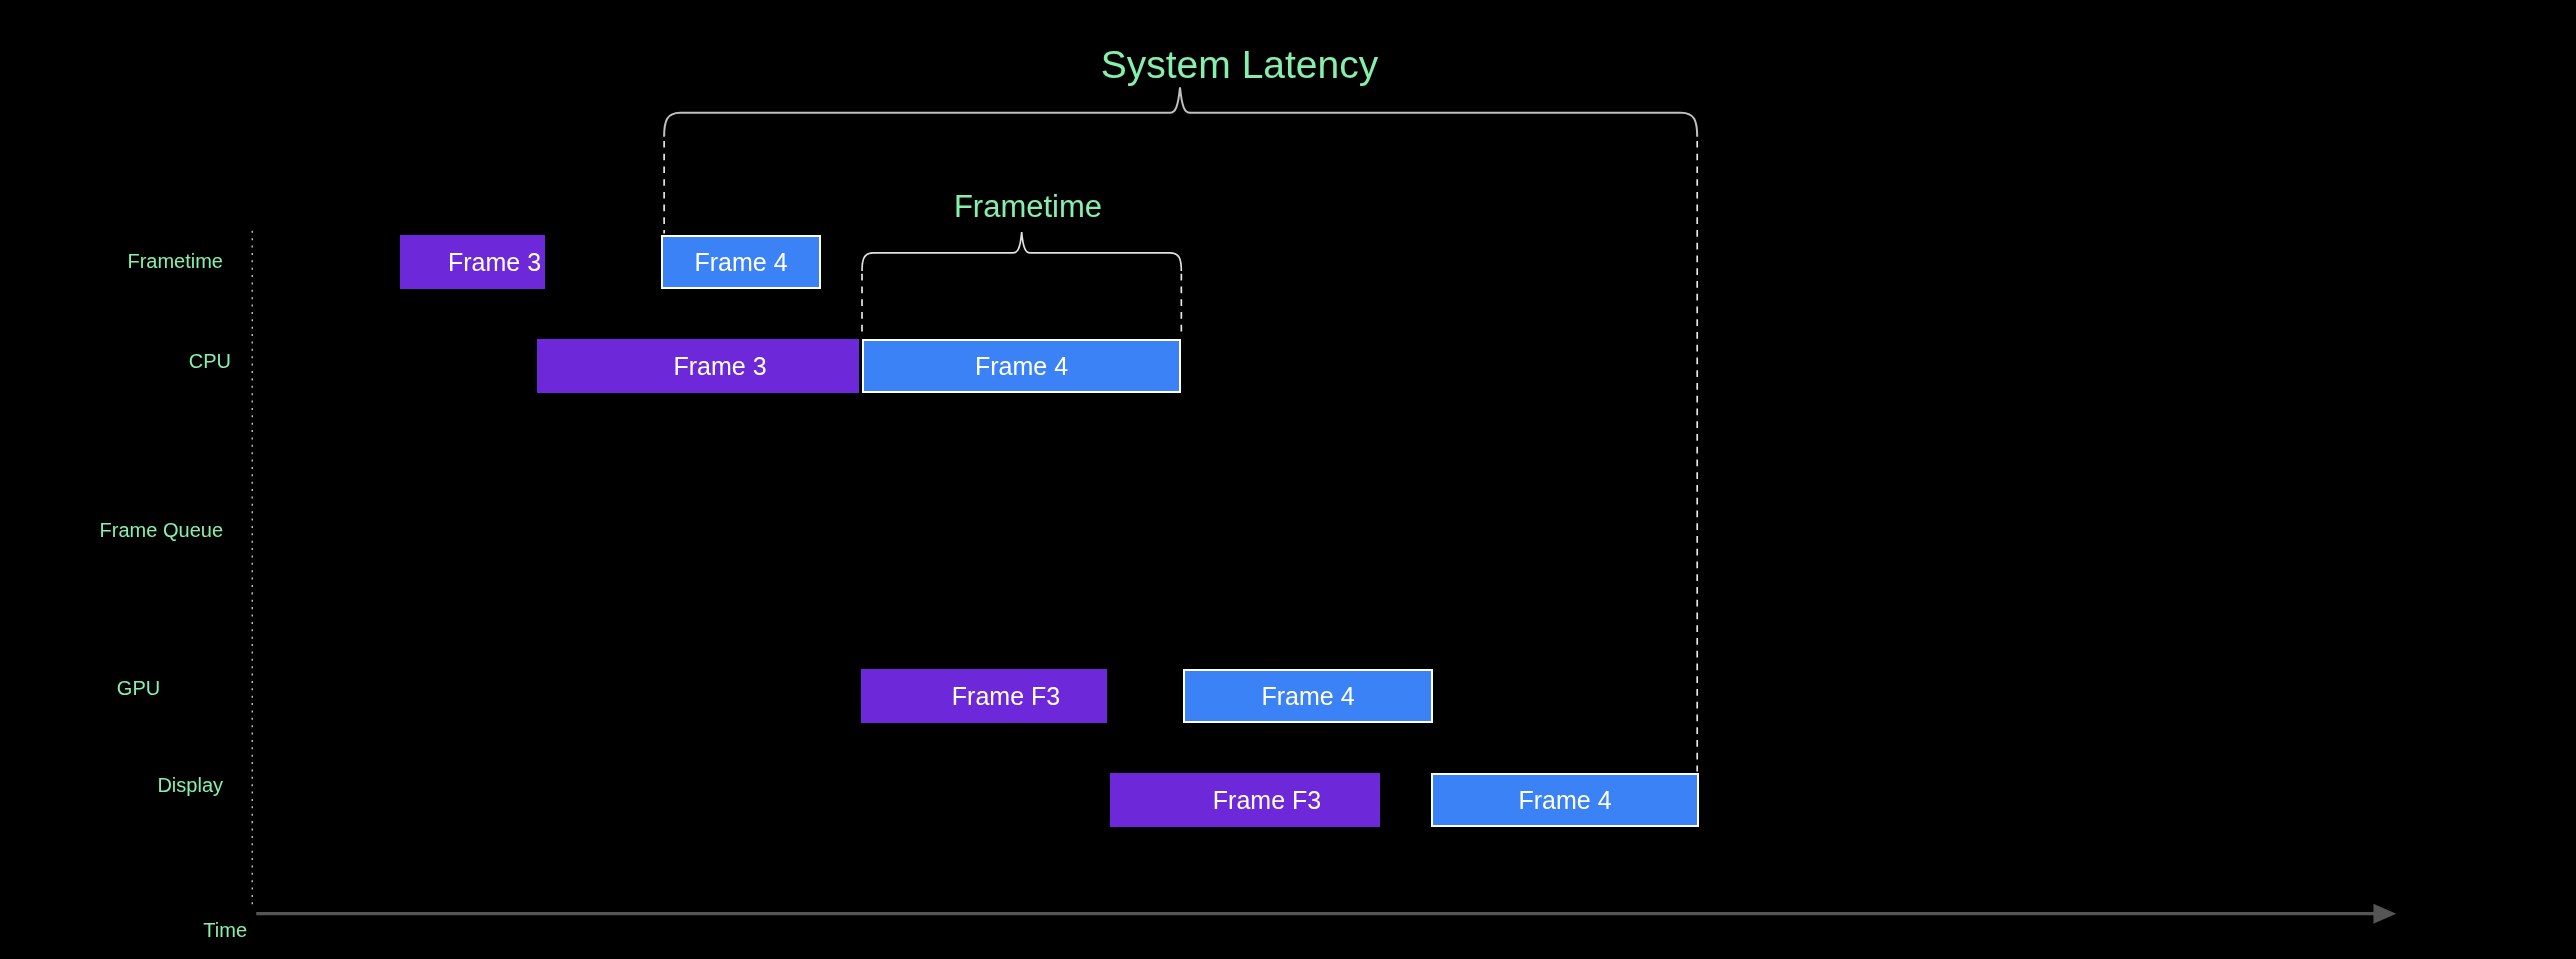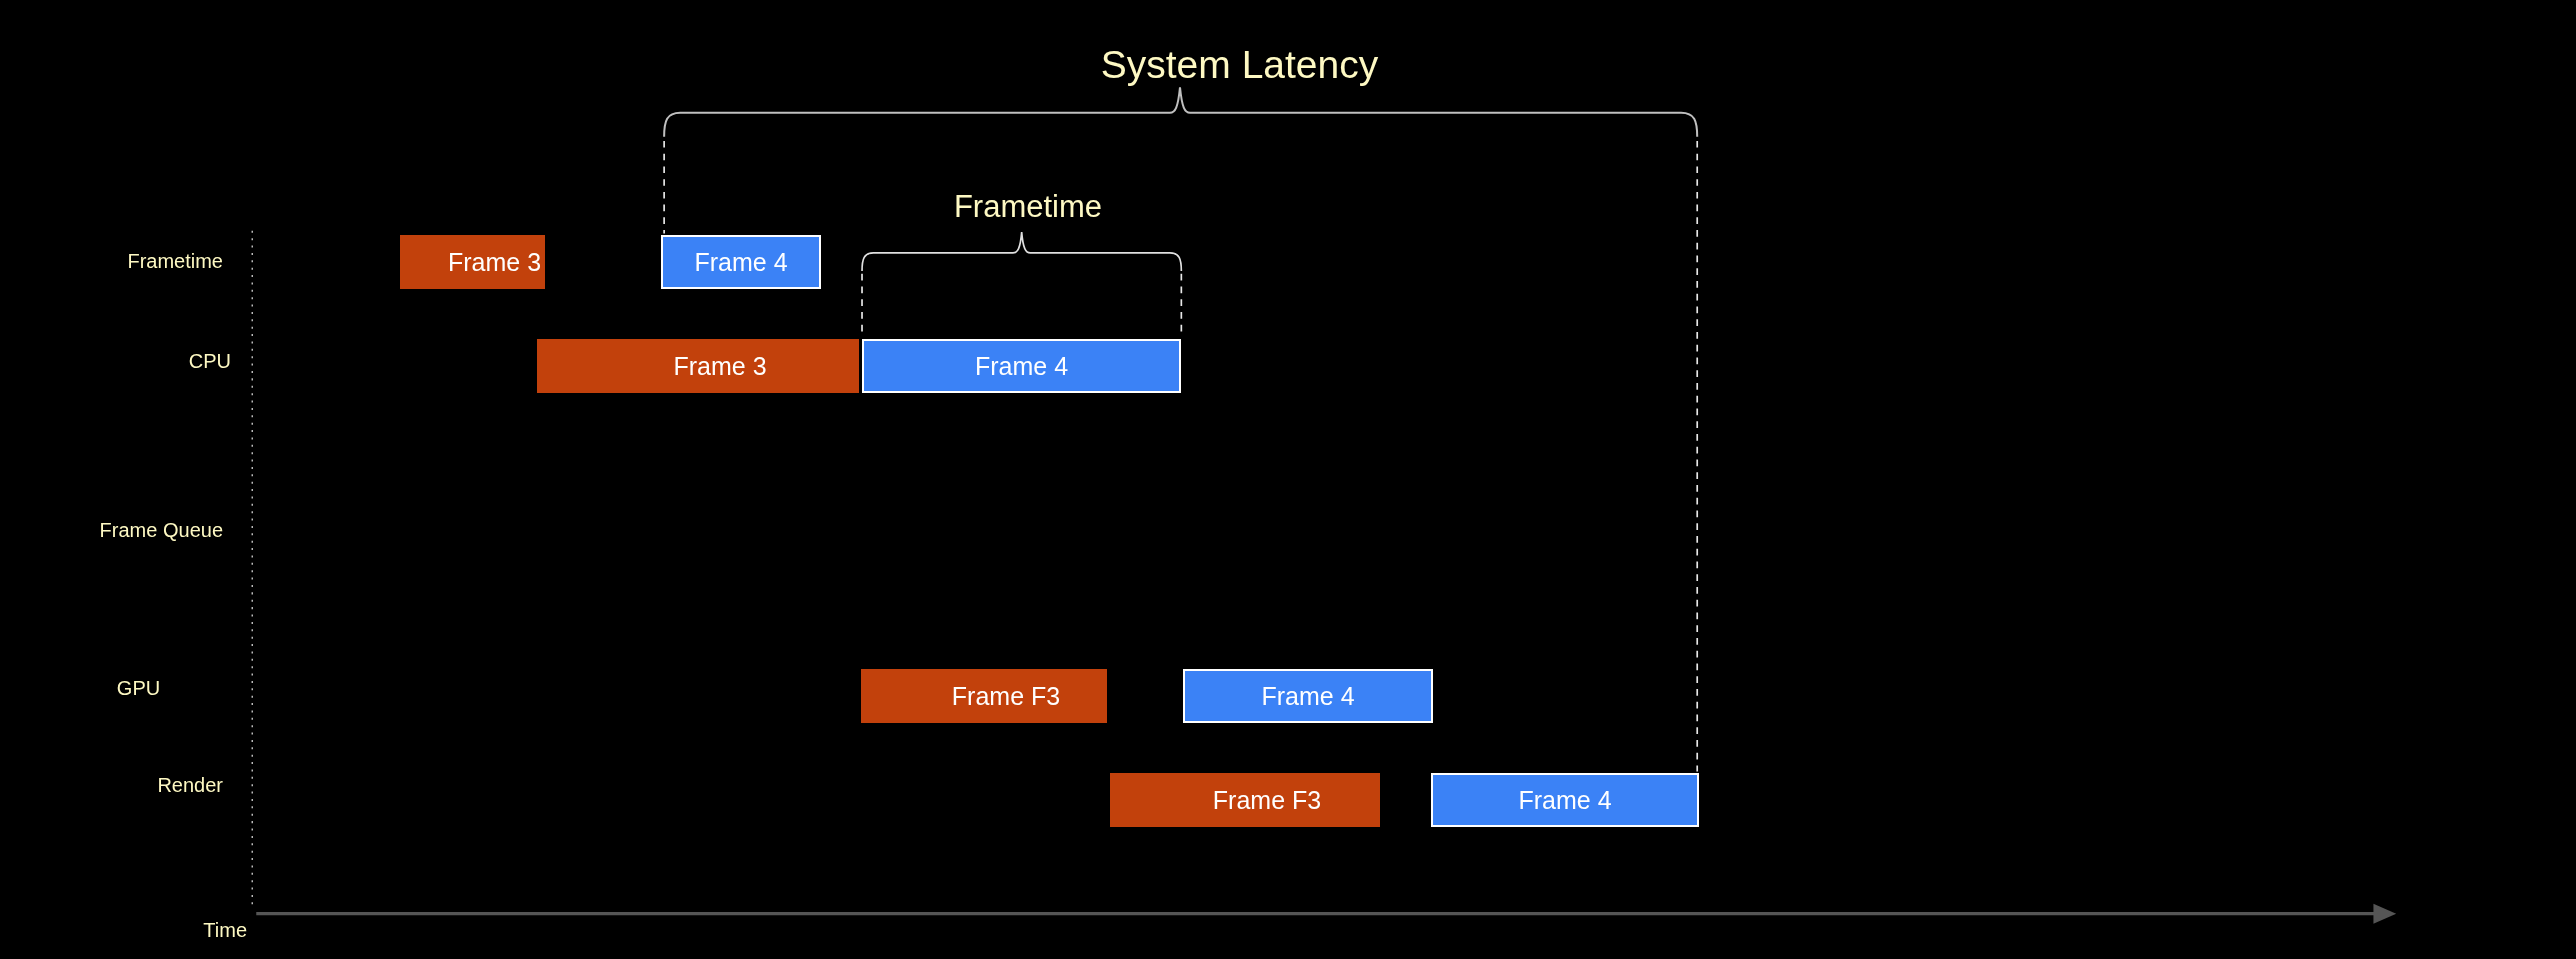--- a/index.html
+++ b/index.html
@@ -15,21 +15,21 @@
     overflow: hidden;
     font-family: "Liberation Sans", sans-serif;
   }
   .lines {
     position: absolute;
     left: 0;
     top: 0;
   }
   .txt {
     position: absolute;
-    color: #fef9c3;
+    color: #86efac;
     line-height: 1.15;
     white-space: nowrap;
   }
   .title {
     font-size: 39px;
     text-align: center;
     font-weight: 400;
   }
   .subtitle {
     font-size: 31px;
@@ -51,21 +51,21 @@
     position: absolute;
     height: 54px;
     display: flex;
     align-items: center;
     justify-content: center;
     color: #ffffff;
     font-size: 25px;
     box-sizing: border-box;
   }
   .bar.green {
-    background: #c2410c;
+    background: #6d28d9;
     padding-left: 44px;
   }
   .bar.gray {
     background: #3b82f6;
     border: 2.7px solid #ffffff;
   }
 </style>
 </head>
 <body>
 
@@ -89,21 +89,21 @@
     <polygon points="3538,1347 3572,1362 3538,1377" fill="#555555"></polygon>
   </svg>
 
   <div class="txt title" style="left:971px; top:43px; width:537px;">System Latency</div>
   <div class="txt subtitle" style="left:827px; top:189px; width:402px;">Frametime</div>
 
   <div class="txt rowlabel" style="left:54px; top:250px; width:169px;">Frametime</div>
   <div class="txt rowlabel" style="left:62px; top:350px; width:169px;">CPU</div>
   <div class="txt rowlabel" style="left:54px; top:519px; width:169px;">Frame Queue</div>
   <div class="txt rowlabel" style="left:54px; top:677px; width:169px;text-align:center;">GPU</div>
-  <div class="txt rowlabel" style="left:54px; top:774px; width:169px;">Render</div>
+  <div class="txt rowlabel" style="left:54px; top:774px; width:169px;">Display</div>
 
   <div class="bar green" style="left:400px; top:235px; width:145px;">Frame 3</div>
   <div class="bar gray" style="left:661px; top:235px; width:160px;">Frame 4</div>
 
   <div class="bar green" style="left:537px; top:339px; width:322px;">Frame 3</div>
   <div class="bar gray" style="left:862px; top:339px; width:319px;">Frame 4</div>
 
   <div class="bar green" style="left:861px; top:669px; width:246px;">Frame F3</div>
   <div class="bar gray" style="left:1183px; top:669px; width:250px;">Frame 4</div>
 

